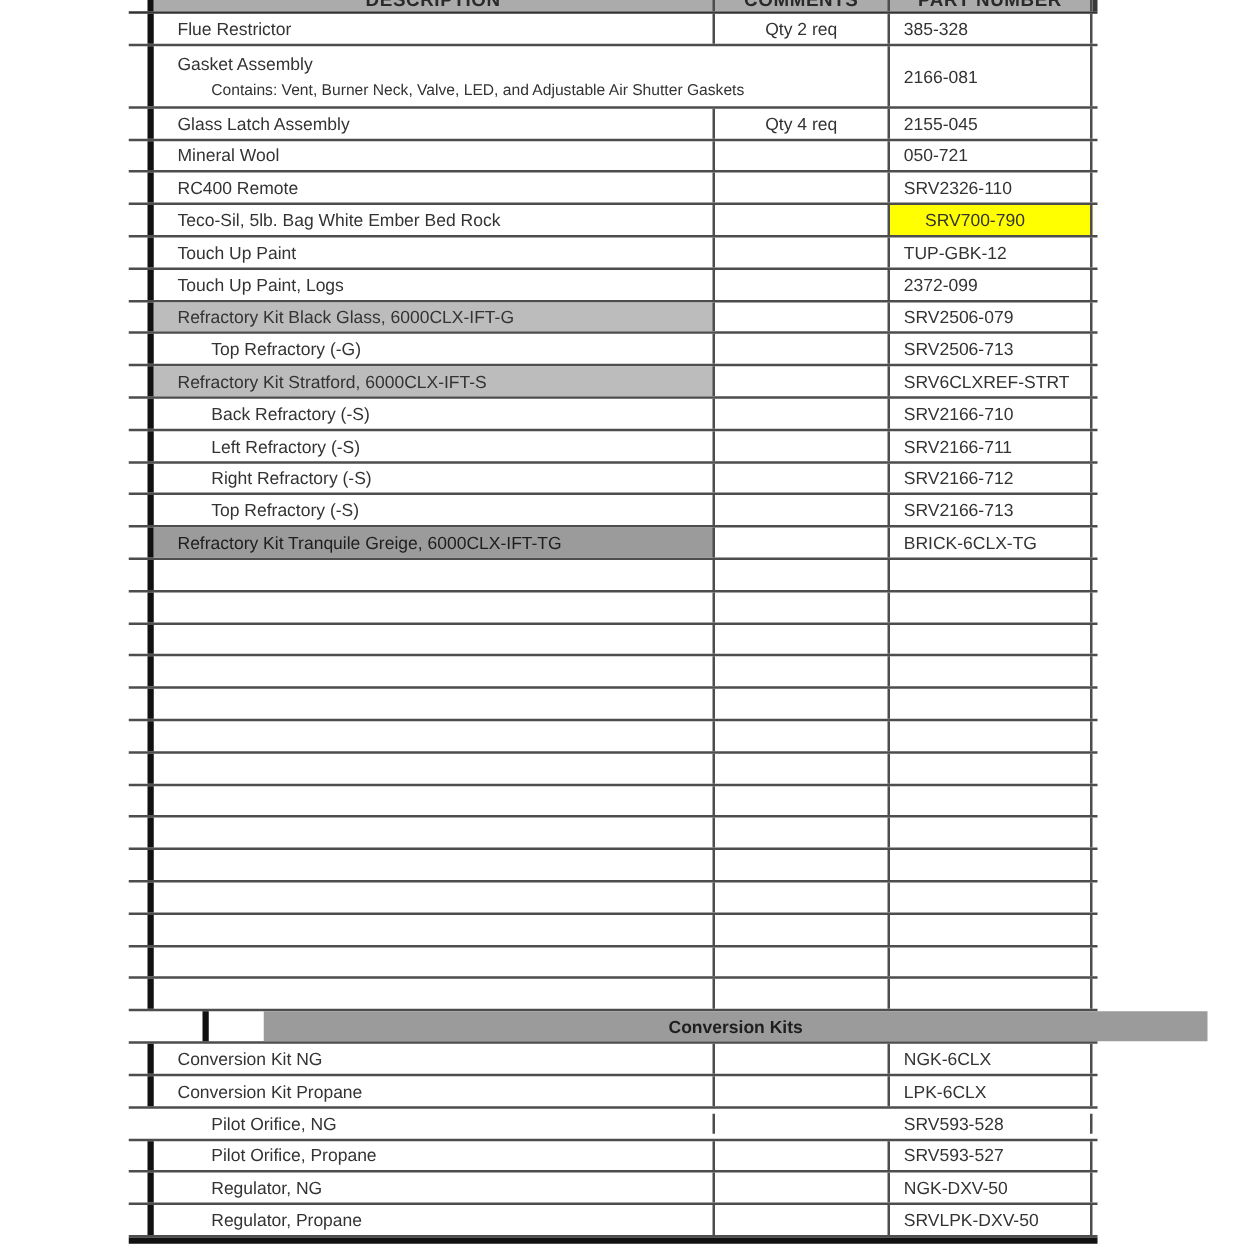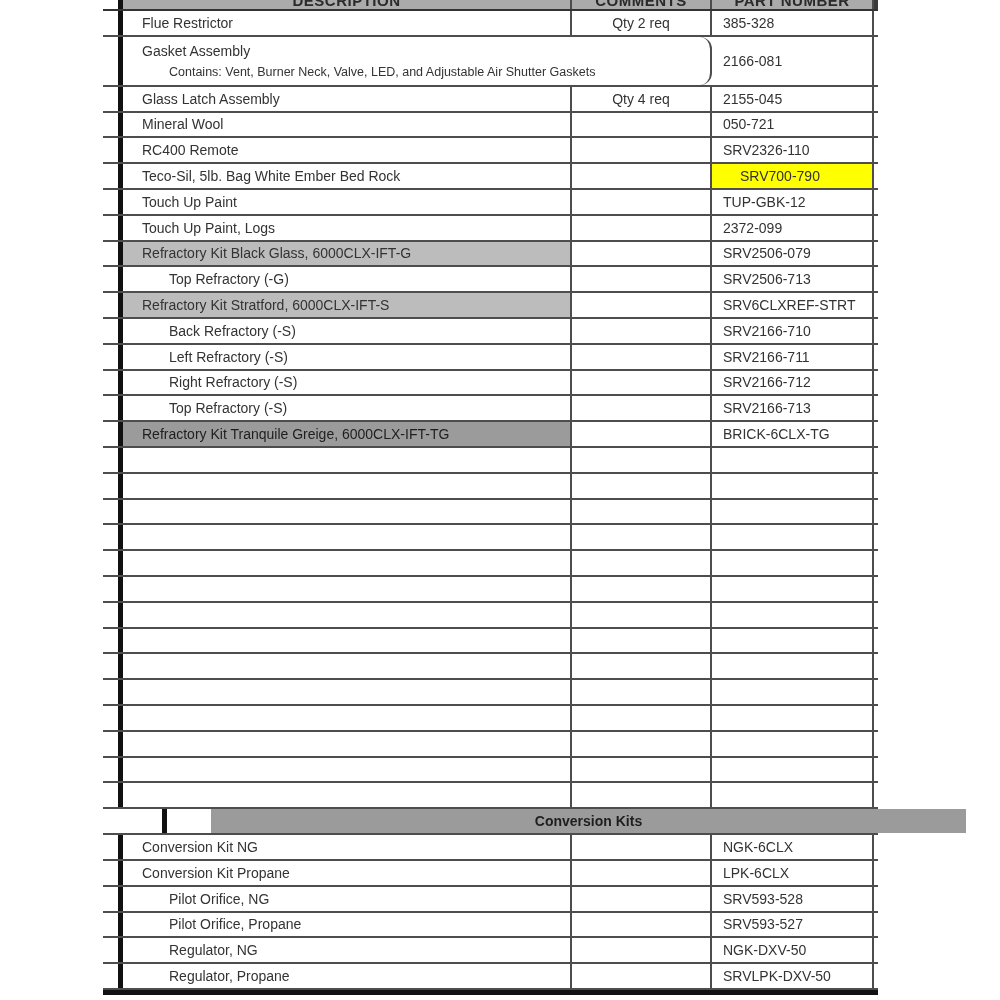--- a/index.html
+++ b/index.html
@@ -19,21 +19,21 @@
   .cell{box-sizing:border-box;display:flex;align-items:center;overflow:hidden;}
   .desc{width:449px;flex:0 0 449px;border-right:2px solid var(--grid,#4d4d4d);padding-left:19px;}
   .desc.indent{padding-left:46px;}
   .desc.merged{width:589px;flex:0 0 589px;}
   .com{width:140px;flex:0 0 140px;justify-content:center;text-align:center;}
   .comdiv{border-right:2px solid var(--grid,#4d4d4d);}
   .part{width:162px;flex:0 0 162px;border-right:2px solid var(--grid,#4d4d4d);padding-left:11px;}
   .tickR{width:4px;flex:0 0 4px;}
   .row .cell{font-size:14px;}
   
-  .desc.twolines{flex-direction:column;align-items:flex-start;justify-content:center;padding-left:0;border-radius:12px;}
+  .desc.twolines{flex-direction:column;align-items:flex-start;justify-content:center;padding-left:0;}
   .desc.twolines .l1{padding-left:19px;font-size:14px;}
   .desc.twolines .l2{padding-left:46px;font-size:12.5px;margin-top:6px;}
   
   .section-cell{width:755px;flex:0 0 755px;justify-content:center;background:var(--gdark,#9b9b9b);
     font-weight:bold;font-size:14px;color:#1e1e1e;}
   
   .colhead .hcell{background:var(--ghead,#ababab);position:relative;overflow:hidden;}
   .colhead .hcell .ht{
     position:absolute;left:0;right:0;top:-8px;text-align:center;
     font-weight:bold;font-size:15px;color:#2a2a2a;letter-spacing:0.5px;white-space:pre;
@@ -510,21 +510,21 @@
           <div class="">Conversion Kit Propane</div>
         </div>
         <div class="cell com comdiv">
           <div class=""></div>
         </div>
         <div class="cell part">
           <div class="">LPK-6CLX</div>
         </div>
         <div class="tickR"></div>
       </div>
-      <div class="row" style="height: 25.8px;">
+      <div class="row" style="height: 25.8px; align-items: center;">
         <div class="tickL"></div>
         <div class="vbar"></div>
         <div class="cell desc indent">
           <div class="">Pilot Orifice, NG</div>
         </div>
         <div class="cell com comdiv">
           <div class=""></div>
         </div>
         <div class="cell part">
           <div class="">SRV593-528</div>

